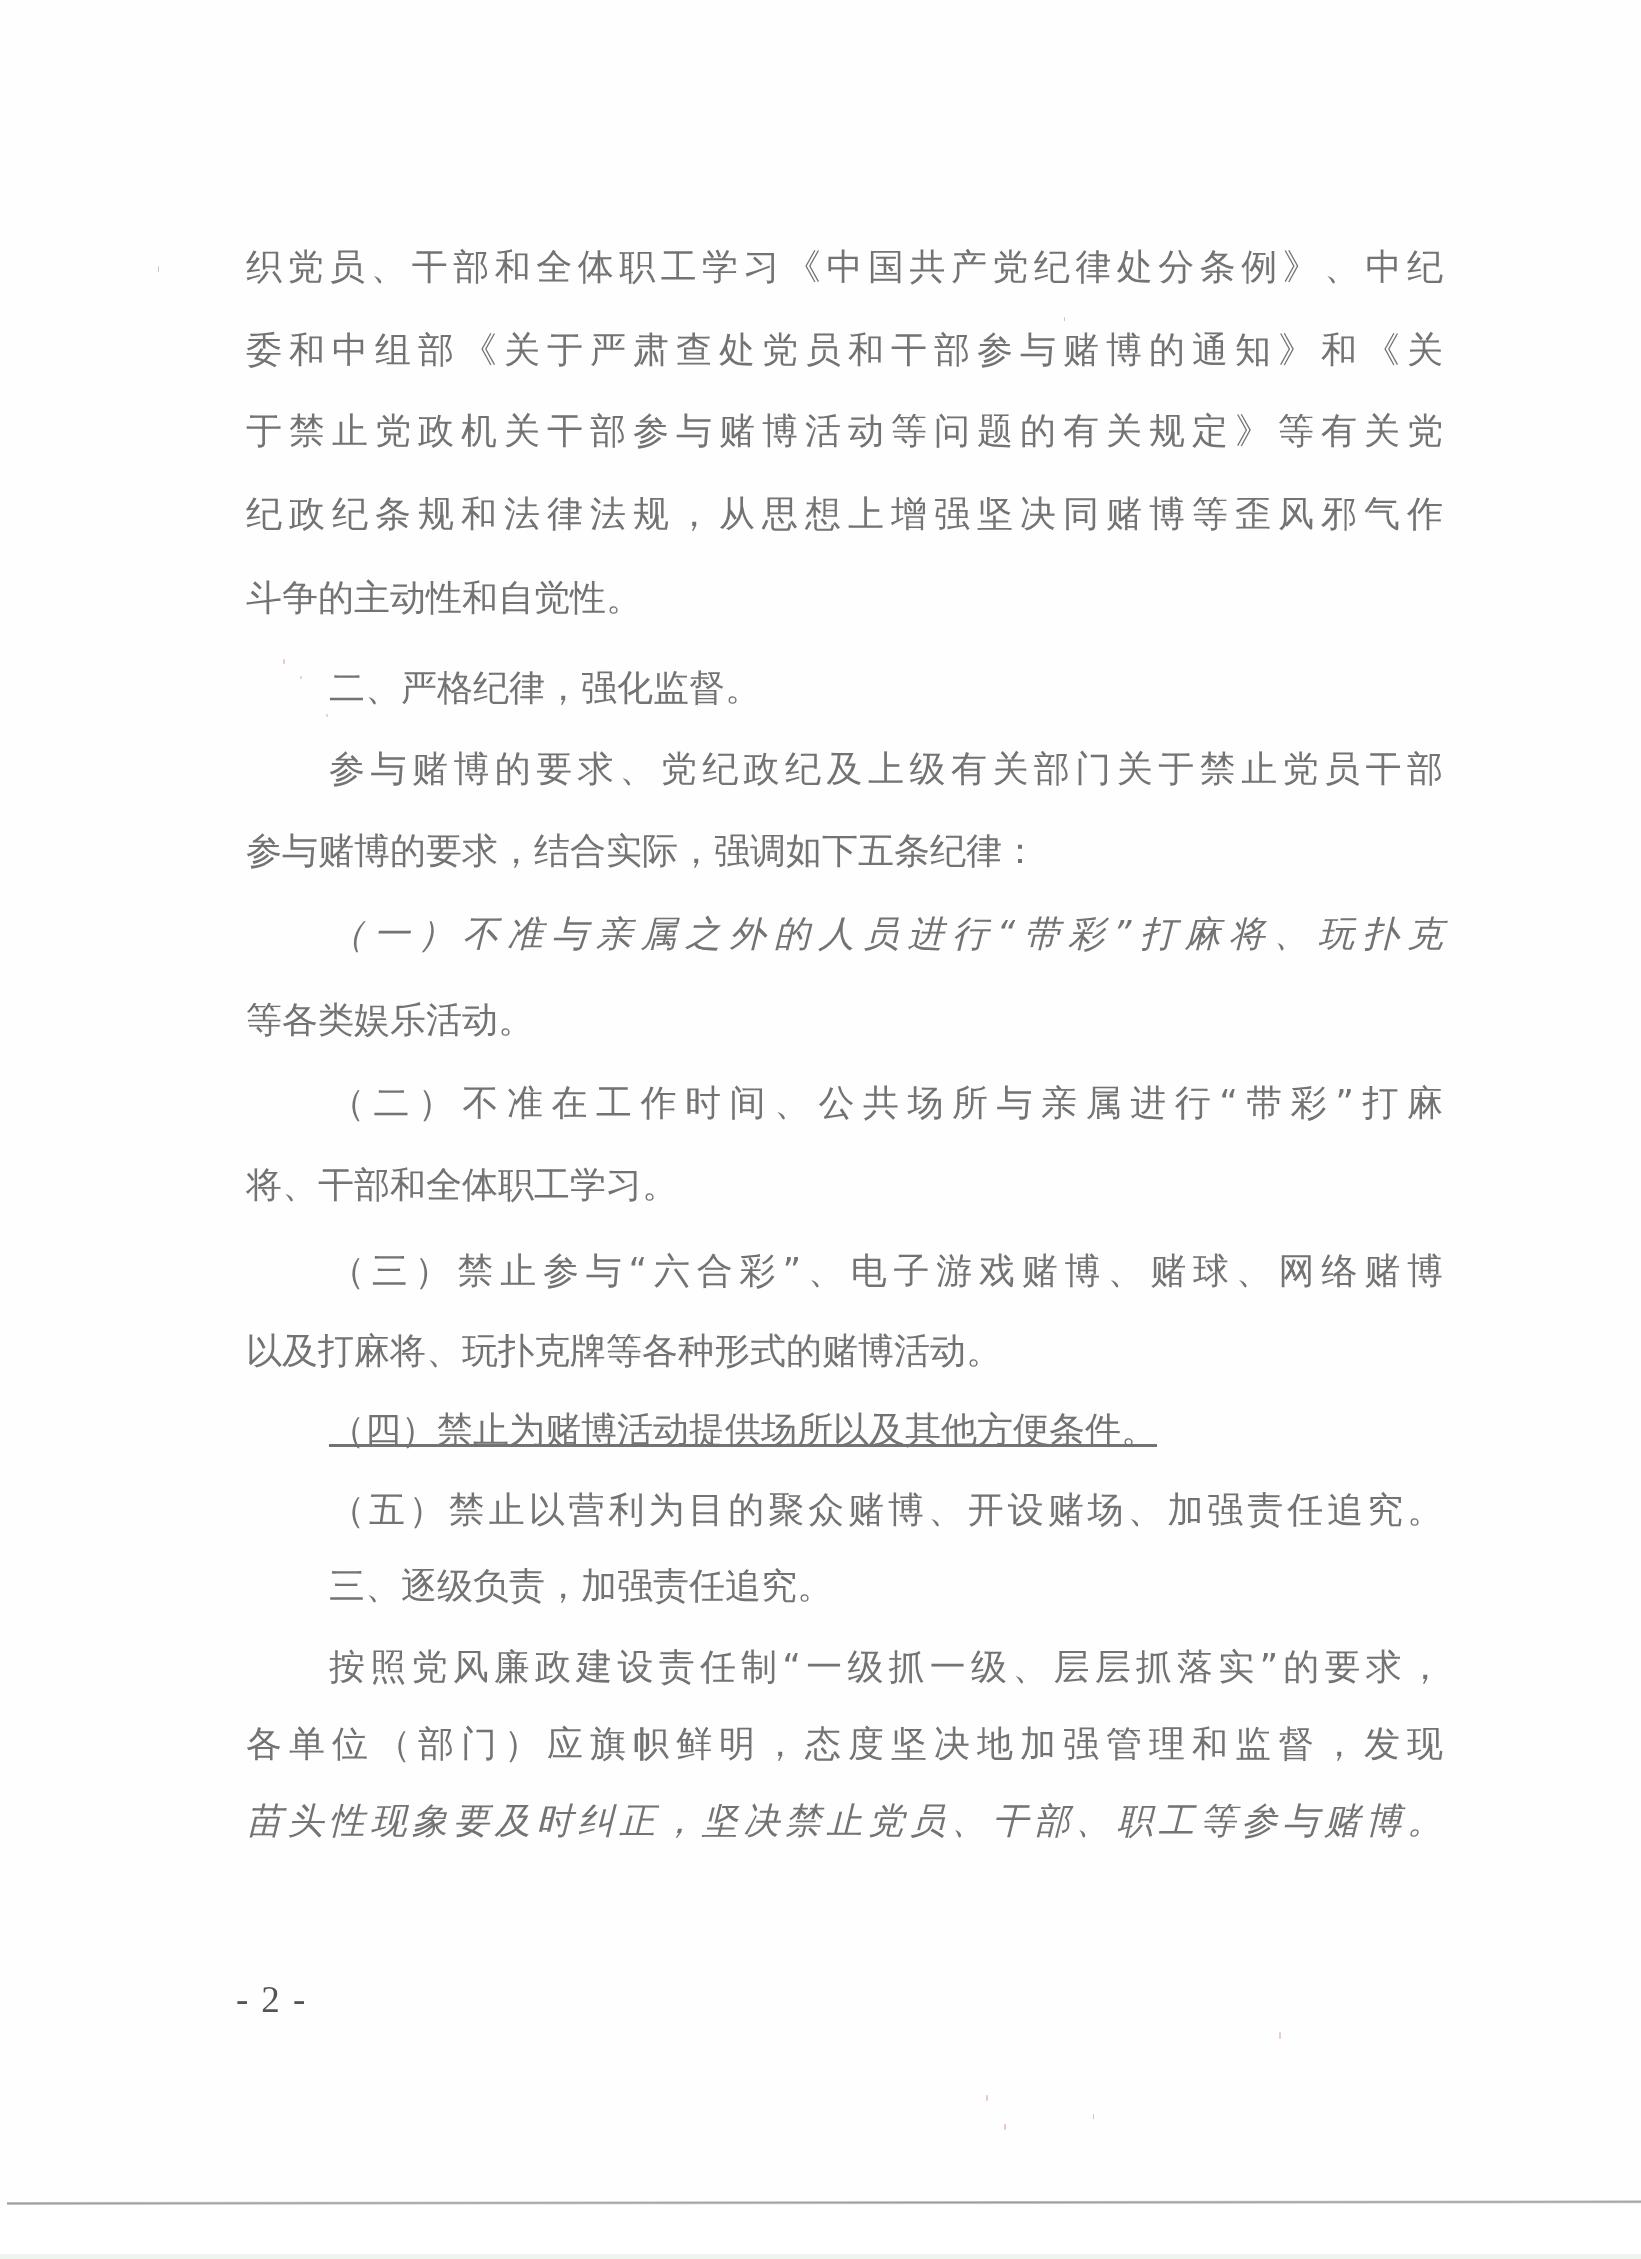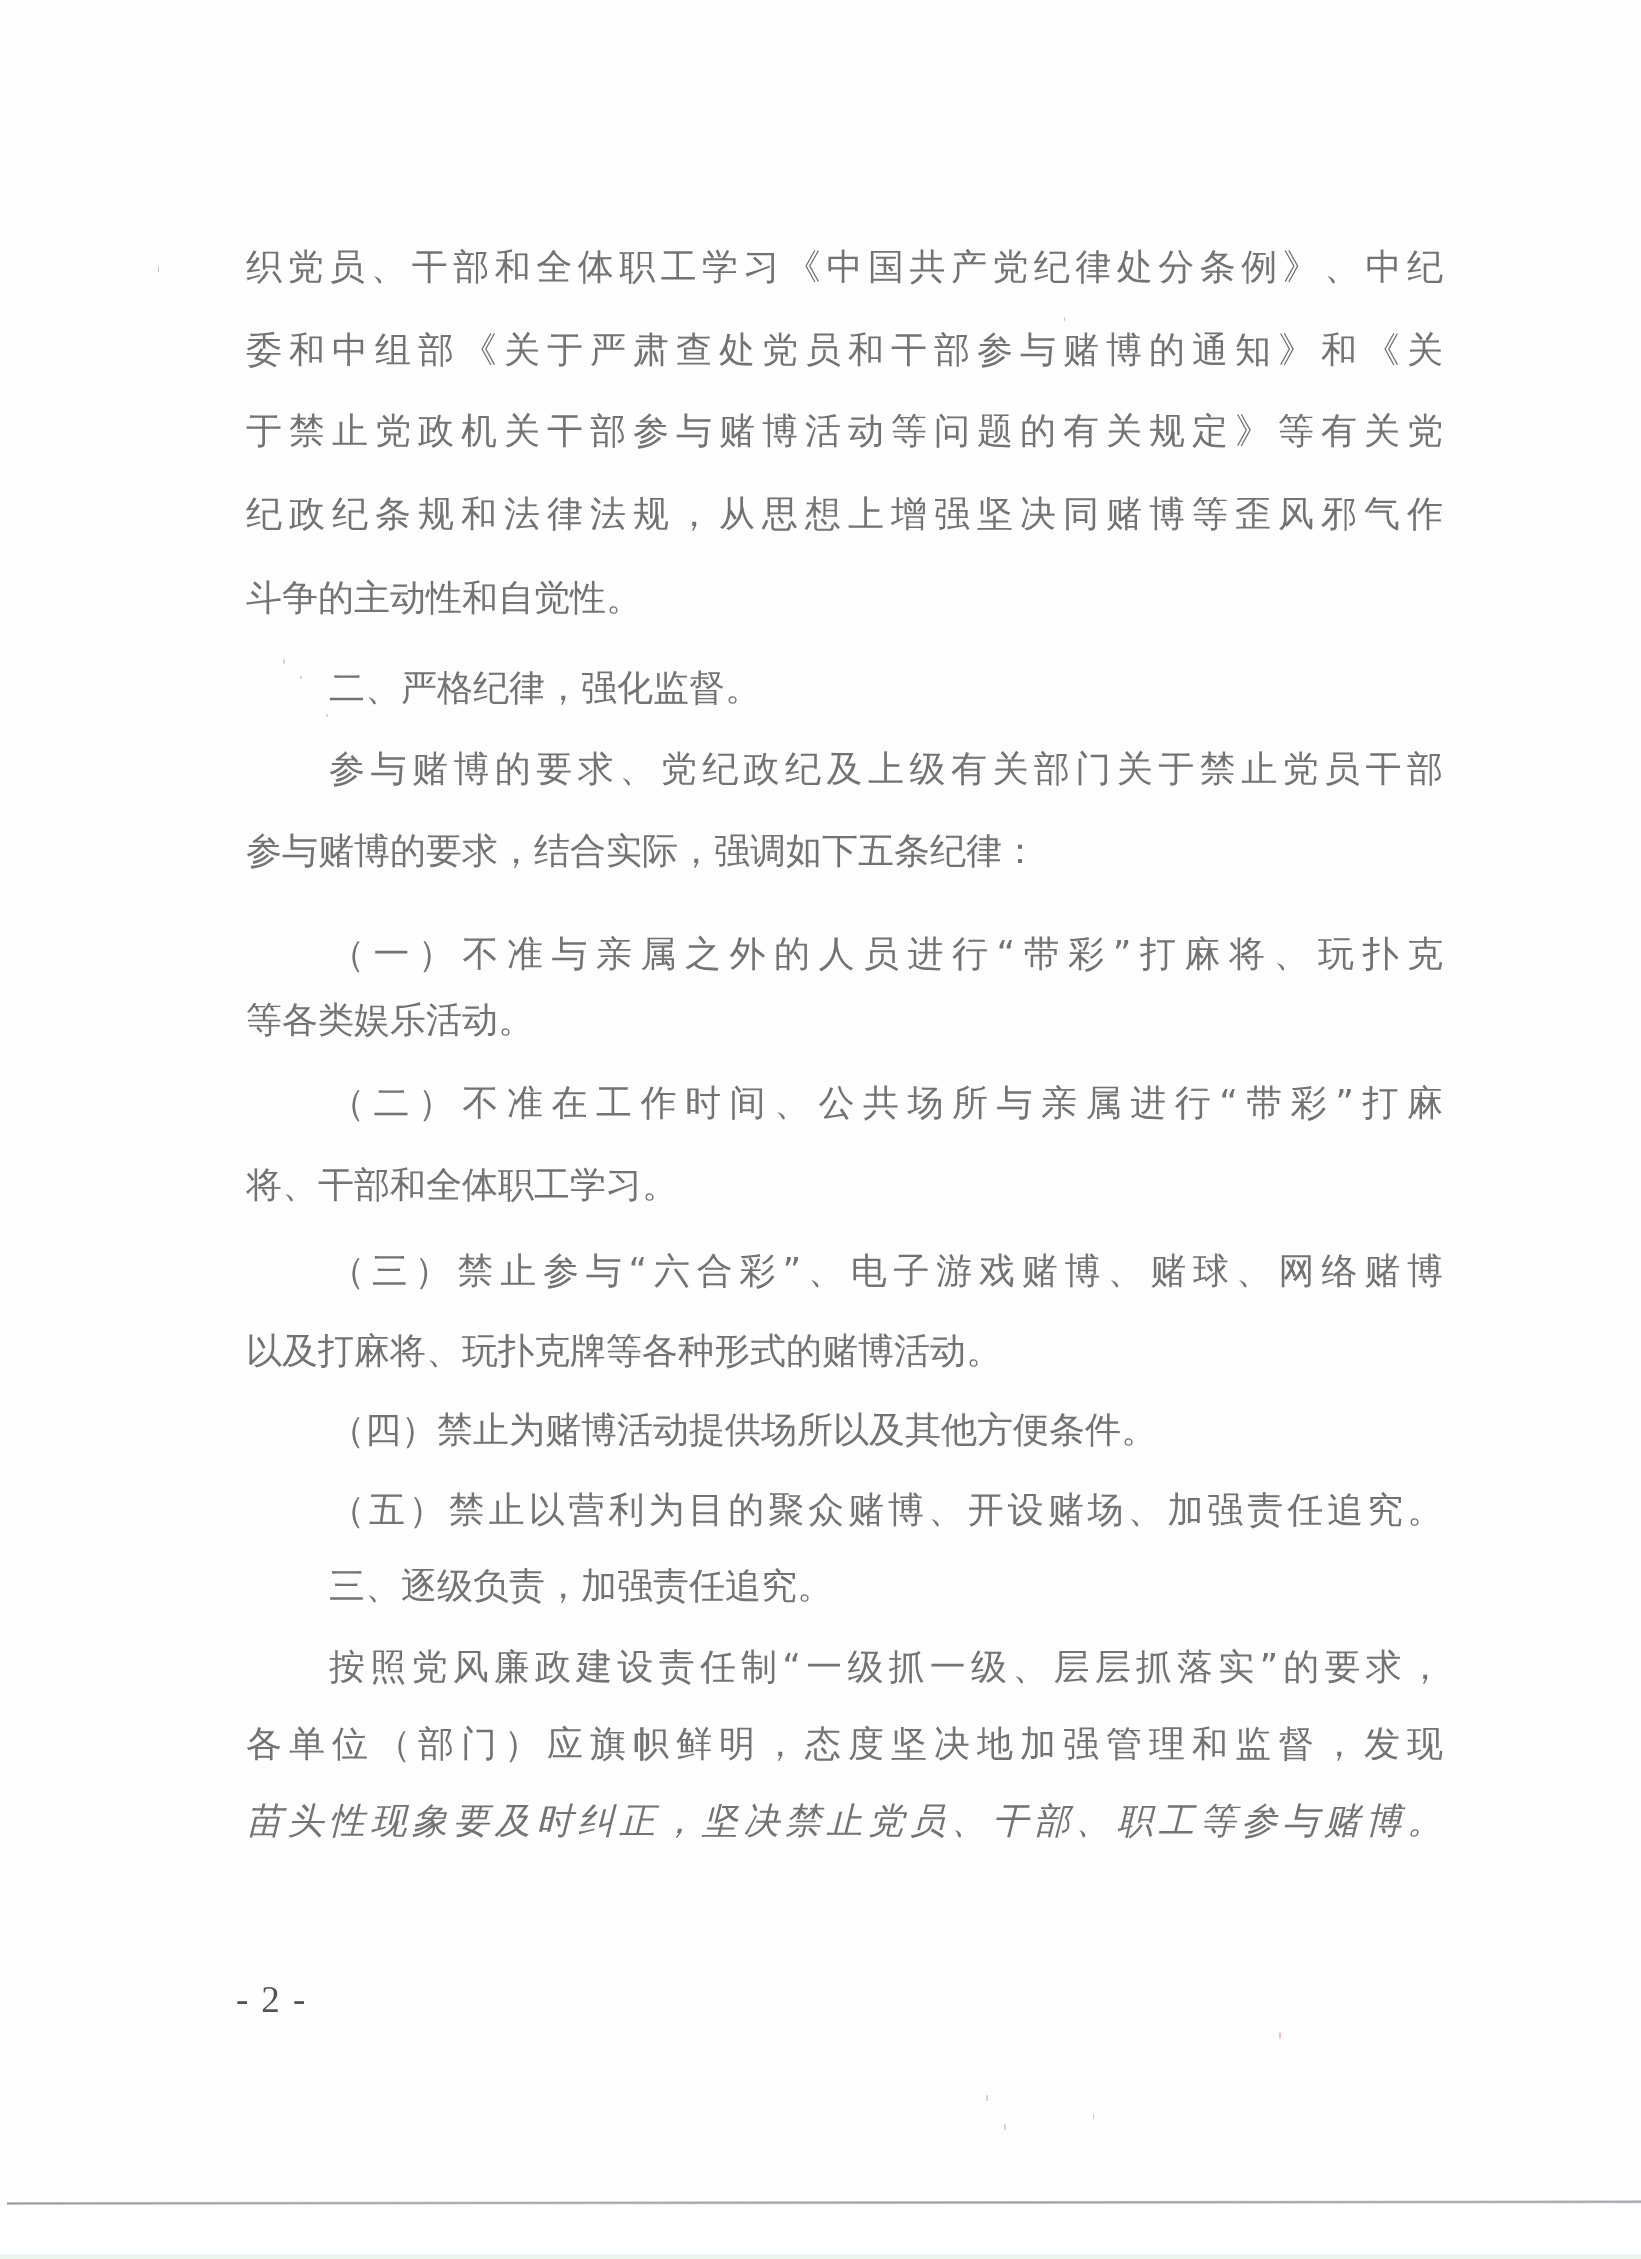--- a/index.html
+++ b/index.html
@@ -99,27 +99,27 @@
 
   <div id="body-text">
     <div class="line full" style="top: 229px;">织党员、干部和全体职工学习《中国共产党纪律处分条例》、中纪</div>
     <div class="line full" style="top: 312px;">委和中组部《关于严肃查处党员和干部参与赌博的通知》和《关</div>
     <div class="line full" style="top: 393px;">于禁止党政机关干部参与赌博活动等问题的有关规定》等有关党</div>
     <div class="line full" style="top: 476px;">纪政纪条规和法律法规，从思想上增强坚决同赌博等歪风邪气作</div>
     <div class="line short" style="top: 560px;">斗争的主动性和自觉性。</div>
     <div class="line short indent" style="top: 650px;">二、严格纪律，强化监督。</div>
     <div class="line full indent" style="top: 731px;">参与赌博的要求、党纪政纪及上级有关部门关于禁止党员干部</div>
     <div class="line short" style="top: 813px;">参与赌博的要求，结合实际，强调如下五条纪律：</div>
-    <div class="line full indent" style="top: 916px;">（一）不准与亲属之外的人员进行“带彩”打麻将、玩扑克</div>
+    <div class="line full indent" style="top: 896px; font-style: italic;">（一）不准与亲属之外的人员进行“带彩”打麻将、玩扑克</div>
     <div class="line short" style="top: 982px;">等各类娱乐活动。</div>
     <div class="line full indent" style="top: 1065px;">（二）不准在工作时间、公共场所与亲属进行“带彩”打麻</div>
     <div class="line short" style="top: 1147px;">将、干部和全体职工学习。</div>
     <div class="line full indent" style="top: 1233px;">（三）禁止参与“六合彩”、电子游戏赌博、赌球、网络赌博</div>
     <div class="line short" style="top: 1313px;">以及打麻将、玩扑克牌等各种形式的赌博活动。</div>
-    <div class="line short indent" style="top: 1392px;">（四）禁止为赌博活动提供场所以及其他方便条件。</div>
+    <div class="line short indent" style="top: 1392px; text-decoration: underline;">（四）禁止为赌博活动提供场所以及其他方便条件。</div>
     <div class="line full indent" style="top: 1472px;">（五）禁止以营利为目的聚众赌博、开设赌场、加强责任追究。</div>
     <div class="line short indent" style="top: 1548px;">三、逐级负责，加强责任追究。</div>
     <div class="line full indent" style="top: 1629px;">按照党风廉政建设责任制“一级抓一级、层层抓落实”的要求，</div>
     <div class="line full" style="top: 1706px;">各单位（部门）应旗帜鲜明，态度坚决地加强管理和监督，发现</div>
     <div class="line full" style="top: 1783px; font-style: italic;">苗头性现象要及时纠正，坚决禁止党员、干部、职工等参与赌博。</div>
   </div>
 
   <div class="page-number">- 2 -</div>
 
   <div class="speck" style="left:283px; top:659px;"></div>

